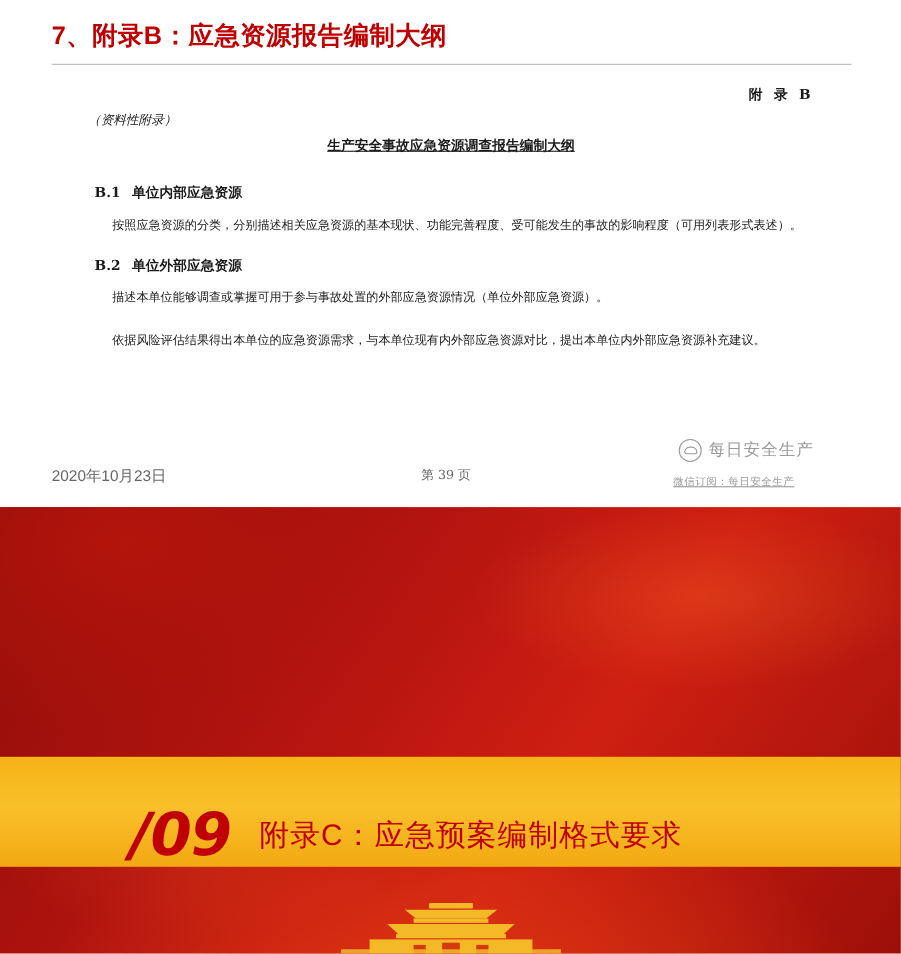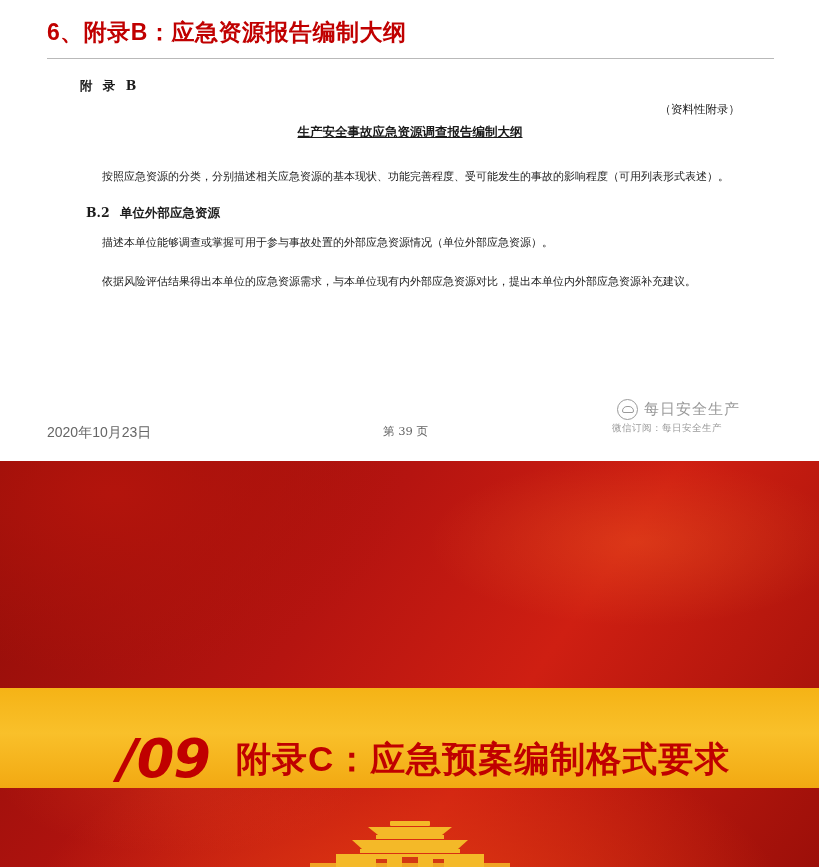--- a/index.html
+++ b/index.html
@@ -44,30 +44,31 @@
 
   .doc-body {
     position: absolute;
     left: 80px;
     top: 78px;
     width: 660px;
     font-family: "DejaVu Serif", "Liberation Serif", serif;
     color: #1b1b1b;
   }
   .appendix-head {
-    text-align: left;
+    text-align: right;
     font-size: 12.5px;
     font-weight: bold;
     letter-spacing: 3px;
     margin: 0 0 7px 0;
   }
   .appendix-sub {
-    text-align: right;
+    text-align: left;
     font-size: 11.5px;
     margin: 0 0 7px 0;
+    font-style: italic;
   }
   .appendix-sub2 {
     text-align: center;
     font-size: 12.5px;
     font-weight: bold;
     margin: 0 0 26px 0;
     text-decoration: underline;
   }
   .sec-head {
     font-size: 12.5px;
@@ -144,24 +145,25 @@
     border: 1.2px solid #9a9a9a;
     border-radius: 5px 5px 2px 2px;
   }
   .wm-name {
     font-size: 15px;
     letter-spacing: 1px;
     white-space: nowrap;
   }
   .wm-sub {
     font-size: 9.5px;
-    margin-top: 2px;
+    margin-top: 12px;
     margin-left: 18px;
     letter-spacing: 0.5px;
     white-space: nowrap;
+    text-decoration: underline;
   }
 
   
   .slide-red {
     position: relative;
     width: 819px;
     height: 406px;
     overflow: hidden;
     background:
       radial-gradient(ellipse 620px 330px at 50% 115%, #e03a12 0%, rgba(200,30,10,0) 62%),
@@ -202,22 +204,22 @@
   .band-num {
     font-family: "DejaVu Sans", sans-serif;
     font-style: italic;
     font-weight: bold;
     font-size: 54px;
     color: #c00000;
     letter-spacing: -1px;
     line-height: 1;
   }
   .band-text {
-    font-size: 35px;
-    font-weight: bold;
+    font-size: 27px;
+    font-weight: normal;
     color: #c00000;
     letter-spacing: 1px;
     white-space: nowrap;
   }
 
   
   .gate {
     position: absolute;
     left: 50%;
     transform: translateX(-50%);
@@ -225,28 +227,31 @@
     width: 240px;
     height: 46px;
     opacity: 0.95;
   }
 </style>
 </head>
 <body>
 
 <div class="slide-doc">
 
-  <div class="doc-title">6、附录B：应急资源报告编制大纲</div>
+  <div class="doc-title">7、附录B：应急资源报告编制大纲</div>
   <div class="doc-title-rule"></div>
 
   <div class="doc-body">
     <p class="appendix-head">附 录 B</p>
     <p class="appendix-sub">（资料性附录）</p>
     <p class="appendix-sub2">生产安全事故应急资源调查报告编制大纲</p>
 
+    <div class="sec-head">
+      <span class="num">B.1</span><span>单位内部应急资源</span>
+    </div>
     <p class="sec-para">按照应急资源的分类，分别描述相关应急资源的基本现状、功能完善程度、受可能发生的事故的影响程度（可用列表形式表述）。</p>
 
     <div class="sec-head">
       <span class="num">B.2</span><span>单位外部应急资源</span>
     </div>
     <p class="sec-para">描述本单位能够调查或掌握可用于参与事故处置的外部应急资源情况（单位外部应急资源）。</p>
 
     <p class="sec-para">依据风险评估结果得出本单位的应急资源需求，与本单位现有内外部应急资源对比，提出本单位内外部应急资源补充建议。</p>
   </div>
 

